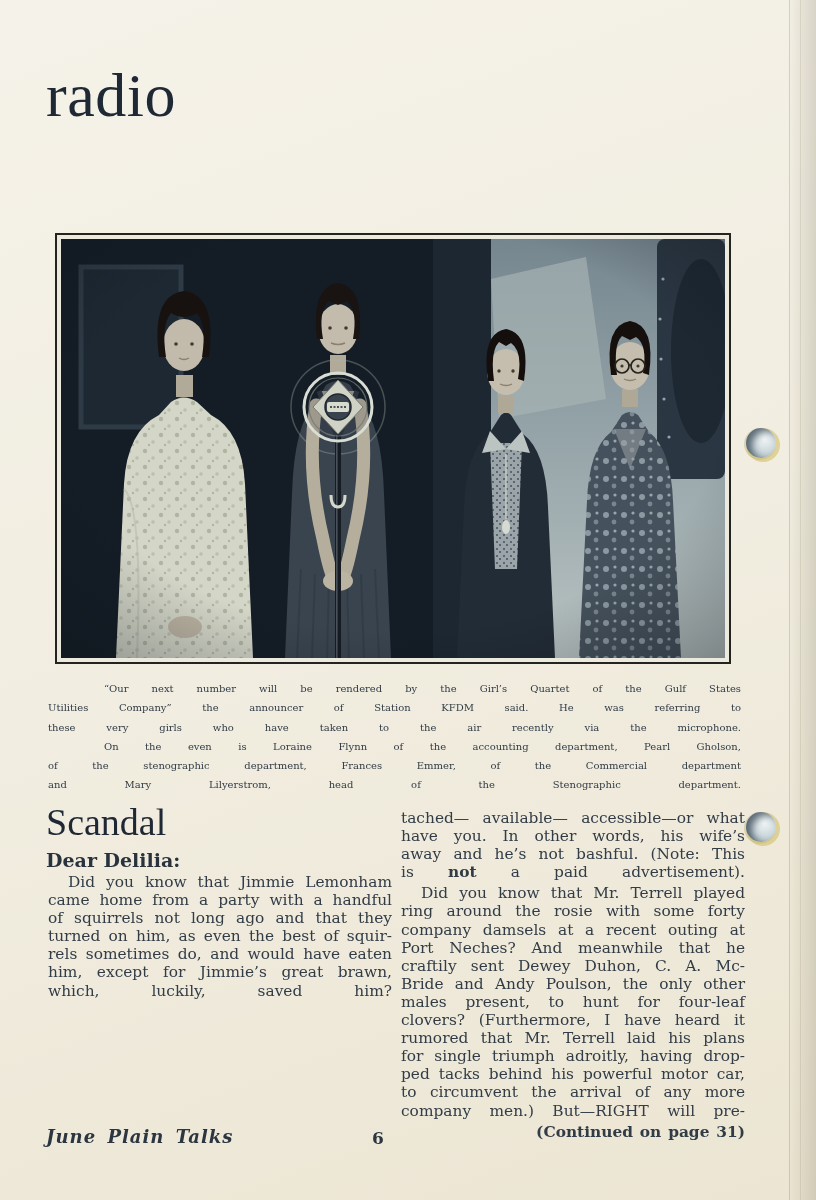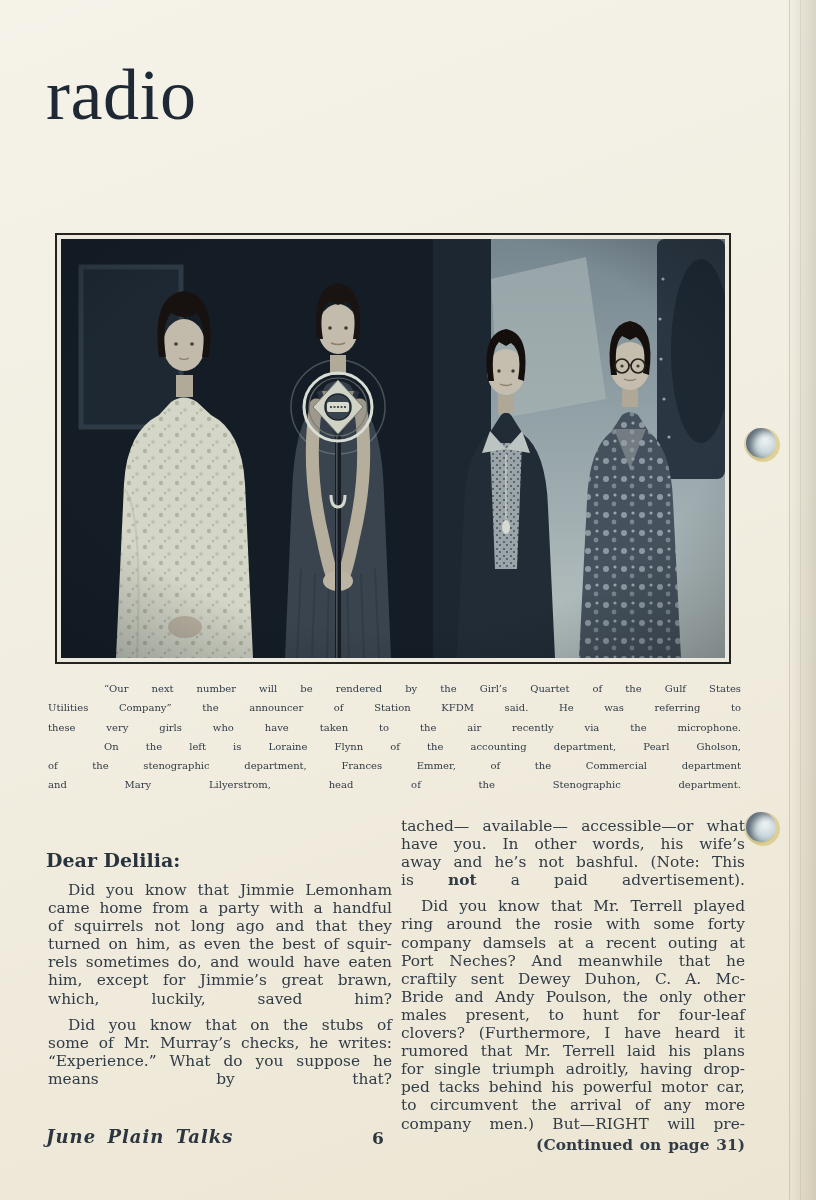--- a/index.html
+++ b/index.html
@@ -8,42 +8,42 @@
     background:linear-gradient(160deg,#f5f2e9 0%,#f1ede0 50%,#ece5d3 100%);
     font-family:"DejaVu Serif",serif;color:#313c47;
   }
   .page::after{content:'';position:absolute;top:0;right:0;width:28px;height:100%;
     background:linear-gradient(to right,rgba(110,100,70,0) 0%,rgba(110,100,70,0.08) 40%,rgba(90,85,60,0.18) 100%);
     pointer-events:none;}
   .crease1{position:absolute;top:0;right:26px;width:1px;height:100%;background:rgba(120,110,80,0.25);}
   .crease2{position:absolute;top:0;right:15px;width:1px;height:100%;background:rgba(120,110,80,0.14);}
 
   .masthead{position:absolute;left:46px;top:52px;font-family:"Liberation Serif",serif;
-    font-size:72px;line-height:86px;color:#1e2935;letter-spacing:0.5px;}
+    font-size:62px;line-height:86px;color:#1e2935;letter-spacing:0.5px;}
 
   .photo-frame{position:absolute;left:55px;top:233px;width:676px;height:431px;
     box-sizing:border-box;border:2px solid #23231f;background:#eceadf;padding:4px;}
   .photo-frame svg{display:block;width:100%;height:100%;}
 
   .caption{position:absolute;left:48px;top:679px;width:693px;font-size:10px;line-height:19.3px;
     word-spacing:2px;}
   .jpara{white-space:pre-line;text-align:justify;text-align-last:justify;margin:0;}
   .caption .jpara{text-indent:56px;}
   .para-last{display:inline-block;width:100%;text-align:left;text-indent:0;}
   .para-last:empty{display:none;}
 
   .scandal-heading{position:absolute;left:46px;top:801px;font-family:"Liberation Serif",serif;
     font-size:38px;line-height:42px;color:#1e2935;}
   .salutation{position:absolute;left:46px;top:849px;font-size:19px;font-weight:bold;color:#29333e;}
 
   .col{position:absolute;width:344px;font-size:15.4px;line-height:18.1px;word-spacing:1.5px;}
   .col-left{left:48px;top:873px;}
   .col-right{left:401px;top:809px;}
   .body-para{white-space:pre-line;text-align:justify;text-align-last:justify;
-    text-indent:20px;margin:8px 0 3px 0;}
+    text-indent:20px;margin:0 0 3px 0;}
   .no-indent{text-indent:0;}
   .bold{font-weight:bold;}
   .continued{text-align:right;font-weight:bold;font-size:15.4px;margin-top:3px;}
 
   .footer-pub{position:absolute;left:46px;top:1126px;font-size:18px;font-weight:bold;
     font-style:italic;color:#2c3641;letter-spacing:1px;word-spacing:4px;}
   .footer-page{position:absolute;left:372px;top:1128px;font-size:17px;font-weight:bold;color:#2c3641;}
 
   .hole{position:absolute;width:30px;height:30px;border-radius:50%;
     background:radial-gradient(circle at 62% 38%,#eff4f5 0%,#ccd8dc 48%,#9db0b7 100%);
@@ -188,36 +188,34 @@
         <path d="M563,140 Q569,143 575,140" stroke="#8d7f6c" stroke-width="1.3" fill="none"></path>
       </g>
 
       <rect width="664" height="419" fill="url(#vig)"></rect>
     </svg>
   </div>
 
   <div class="caption">
     <p class="jpara"><span>“Our next number will be rendered by the Girl’s Quartet of the Gulf States
 Utilities Company” the announcer of Station KFDM said.  He was referring to</span><span class="para-last">these very girls who have taken to the air recently via the microphone.</span></p>
-    <p class="jpara"><span>On the left is Loraine Flynn of the accounting department, Pearl Gholson,
+    <p class="jpara"><span>On the even is Loraine Flynn of the accounting department, Pearl Gholson,
 of the stenographic department, Frances Emmer, of the Commercial department</span><span class="para-last">and Mary Lilyerstrom, head of the Stenographic department.</span></p>
   </div>
 
+  <div class="scandal-heading">Scandal</div>
   <div class="salutation">Dear Delilia:</div>
 
   <div class="col col-left">
     <p class="body-para"><span>Did you know that Jimmie Lemonham
 came home from a party with a handful
 of squirrels not long ago and that they
 turned on him, as even the best of squir-
 rels sometimes do, and would have eaten
 him, except for Jimmie’s great brawn,</span><span class="para-last">which, luckily, saved him?</span></p>
-    <p class="body-para"><span>Did you know that on the stubs of
-some of Mr. Murray’s checks, he writes:
-“Experience.”  What do you suppose he</span><span class="para-last">means by that?</span></p>
   </div>
 
   <div class="col col-right">
     <p class="body-para no-indent"><span>tached— available— accessible—or what
 have you.  In other words, his wife’s
 away and he’s not bashful. (Note: This</span><span class="para-last"><span>is </span><span class="bold">not</span><span> a paid advertisement).</span></span></p>
     <p class="body-para"><span>Did you know that Mr. Terrell played
 ring around the rosie with some forty
 company damsels at a recent outing at
 Port Neches?  And meanwhile that he

